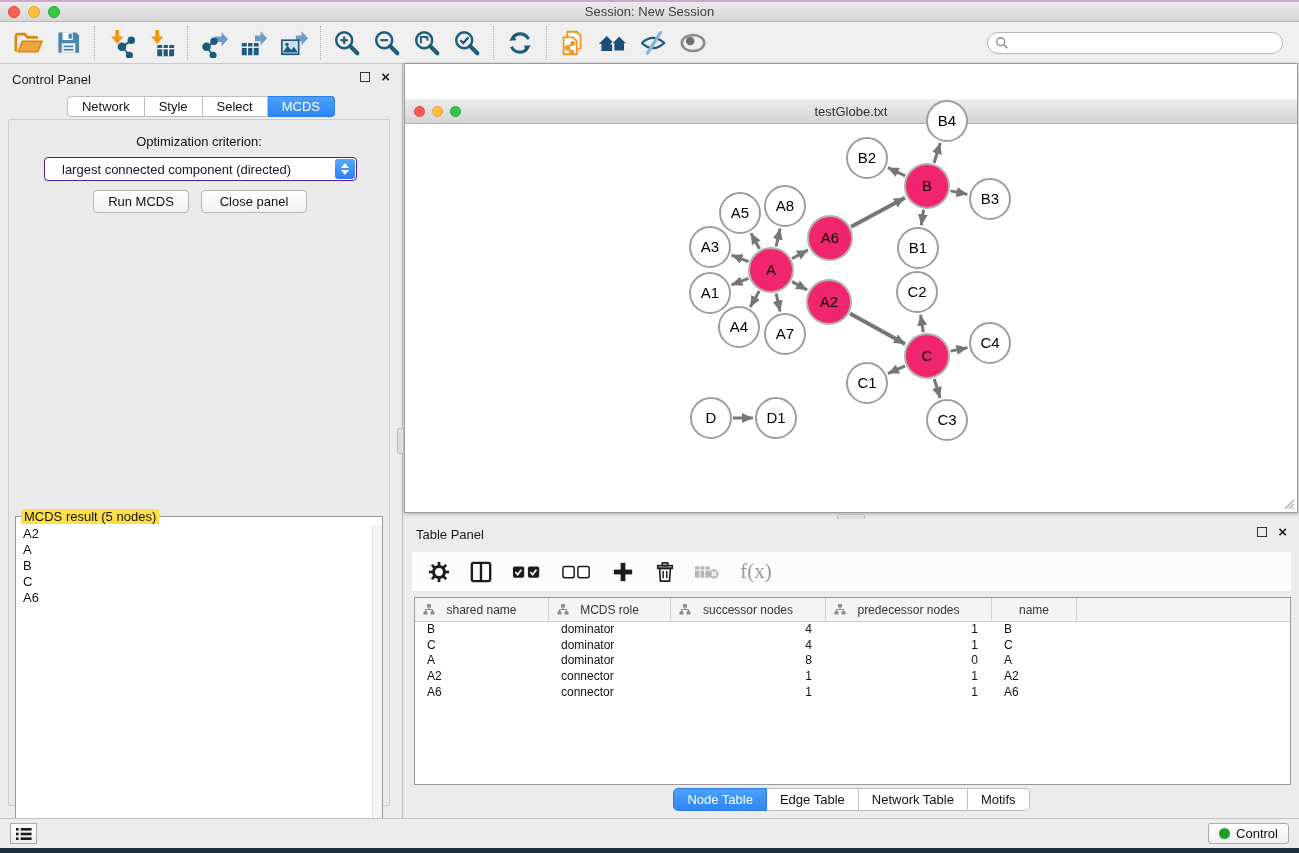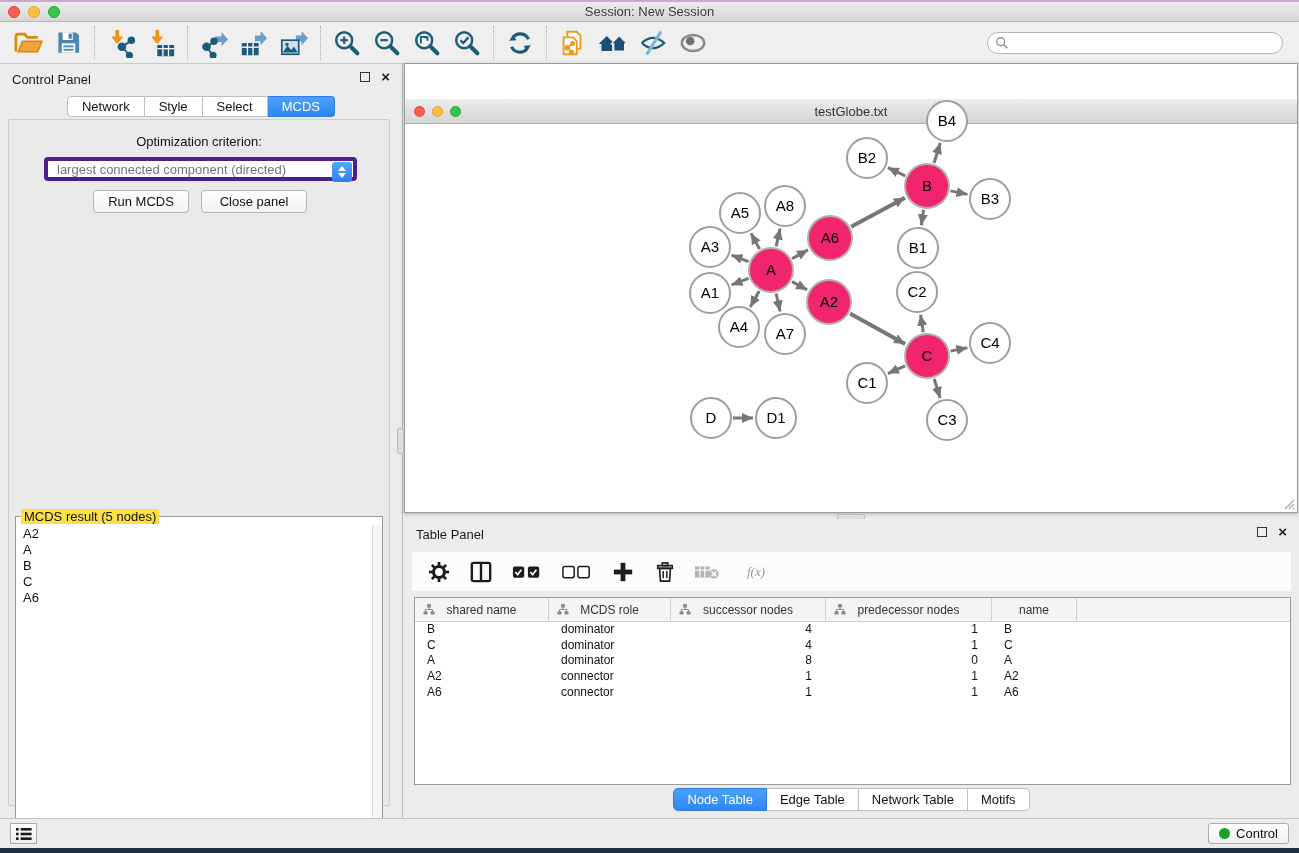--- a/index.html
+++ b/index.html
@@ -42,21 +42,21 @@
   #cp-tabs { position:absolute; left:0; top:32px; width:100%; display:flex; justify-content:center; }
   .seg { height:21px; line-height:19px; padding:0 14px; background:#fff; border:1px solid #bdbdbd;
     border-left-width:0; font-size:13px; color:#111; }
   .seg:first-child { border-left-width:1px; border-radius:4px 0 0 4px; }
   .seg:last-child { border-radius:0 4px 4px 0; }
   .seg-active { background:linear-gradient(#4aa1fb,#2e86f4); border-color:#2e7de4; color:#fff; }
   #cp-body { position:absolute; left:8px; top:55px; width:382px; height:687px;
     background:#eaeaea; border:1px solid #cccccc; border-radius:2px; }
   #opt-label { position:absolute; left:0; top:14px; width:100%; text-align:center; color:#111; }
   #criterion { position:absolute; left:35px; top:37px; width:313px; height:24px; background:#fff;
-    border:4px solid #4c1d95; border-radius:4px; display:flex; align-items:center; padding-left:9px; color:#737373; }
+    border:1px solid #4c1d95; border-radius:4px; display:flex; align-items:center; padding-left:17px; color:#0f172a; }
   #criterion .stepper { position:absolute; right:1px; top:1px; width:20px; height:20px;
     background:linear-gradient(#55a8fc,#2e7ef2); border-radius:3px; display:flex; flex-direction:column;
     align-items:center; justify-content:center; gap:2px; }
   .tri-up { width:0; height:0; border-left:4px solid transparent; border-right:4px solid transparent; border-bottom:5px solid #fff; }
   .tri-dn { width:0; height:0; border-left:4px solid transparent; border-right:4px solid transparent; border-top:5px solid #fff; }
   .cp-btn { position:absolute; top:70px; height:23px; background:linear-gradient(#ffffff,#f2f2f2);
     border:1px solid #b4b4b4; border-radius:4px; font-size:13px; color:#111; text-align:center; line-height:21px; }
   #run-btn { left:84px; width:96px; }
   #closep-btn { left:192px; width:106px; }
   #result-box { position:absolute; left:6px; top:396px; width:368px; height:339px;
@@ -78,21 +78,21 @@
   #resize-grip { position:absolute; right:2px; bottom:2px; width:14px; height:14px; }
 
   #v-handle { position:absolute; left:397px; top:428px; width:7px; height:26px; background:#dedede; border:1px solid #bdbdbd; border-radius:2px; }
   #h-handle { position:absolute; left:837px; top:514px; width:28px; height:6px; background:#dedede; border:1px solid #bdbdbd; border-radius:2px; }
 
   
   #table-panel { position:absolute; left:404px; top:519px; width:895px; height:299px; background:#ececec; }
   #tp-toolbar { position:absolute; left:8px; top:33px; width:879px; height:39px; background:#fcfcfc;
     display:flex; align-items:center; gap:16px; padding-left:14px; }
   .tp-btn { display:flex; align-items:center; justify-content:center; width:26px; height:26px; }
-  #fx-label { font-family:"Liberation Serif","DejaVu Serif",serif; font-style:italic; font-size:13px; color:#9a9a9a; }
+  #fx-label { font-family:"Liberation Serif","DejaVu Serif",serif; font-size:21px; color:#9a9a9a; }
   #node-table { position:absolute; left:10px; top:78px; width:877px; height:188px; background:#fff;
     border:1px solid #9b9b9b; overflow:hidden; }
   #thead { display:flex; height:24px; background:#f4f4f4; border-bottom:1px solid #cfcfcf; }
   .th { position:relative; border-right:1px solid #cfcfcf; display:flex; align-items:center; justify-content:center;
     font-size:12px; color:#333; }
   .th svg { position:absolute; left:8px; top:6px; }
   .tr { display:flex; height:15.7px; }
   .td { font-size:12px; color:#111; line-height:15.7px; white-space:nowrap; overflow:hidden; }
   #tp-tabs { position:absolute; left:0; top:269px; width:100%; display:flex; justify-content:center; }
   .seg2 { height:23px; line-height:21px; padding:0 13px; background:#fff; border:1px solid #bfbfbf;

